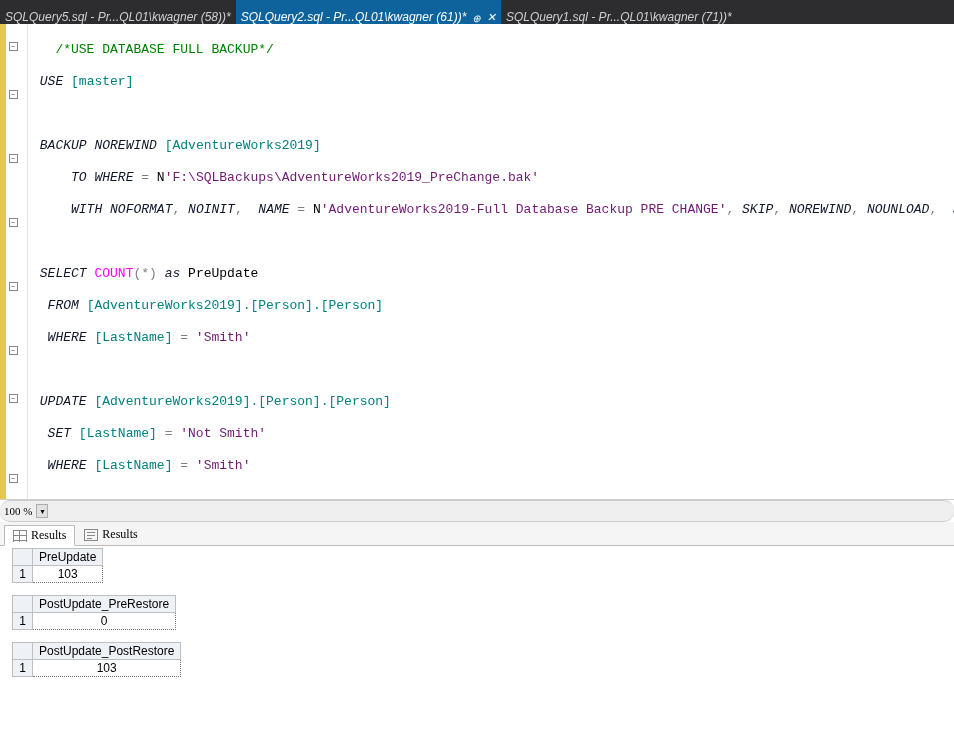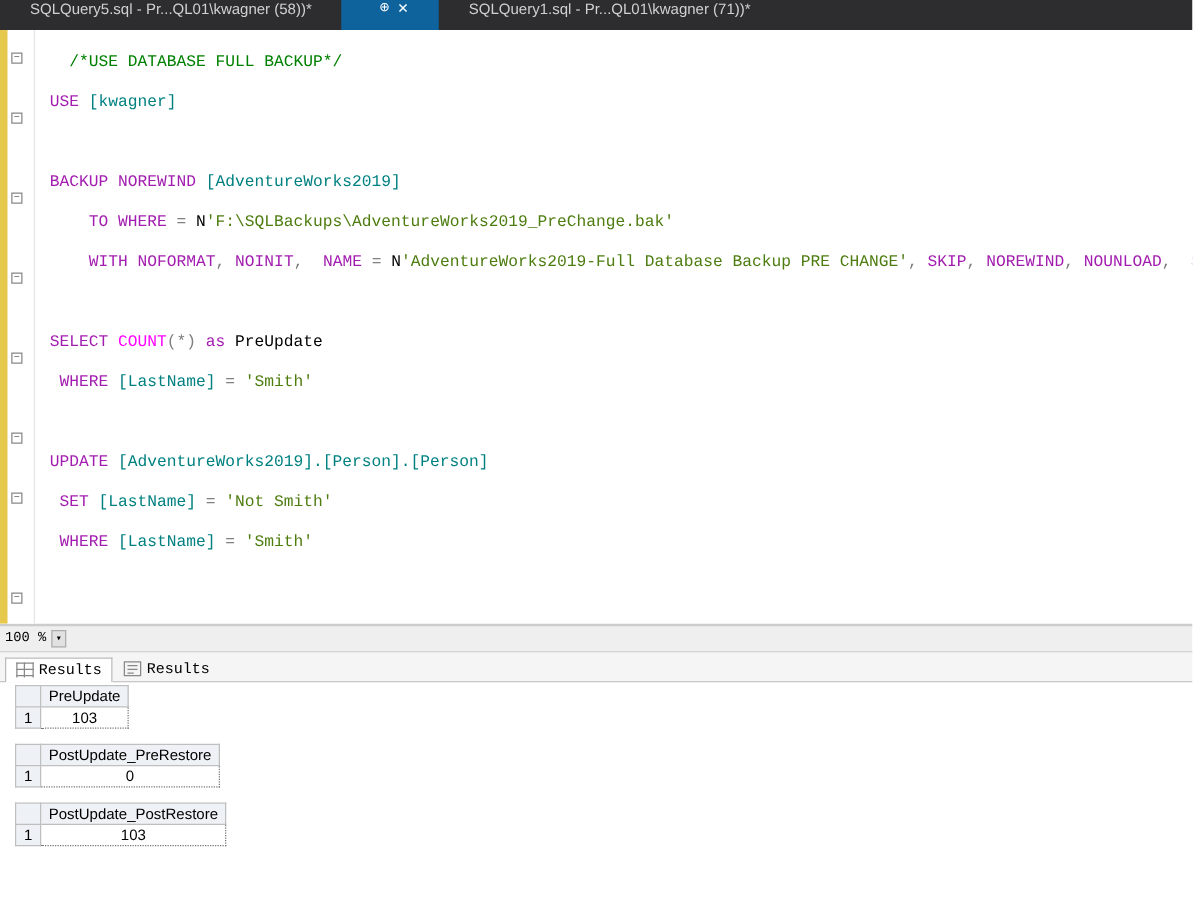--- a/index.html
+++ b/index.html
@@ -1,43 +1,43 @@
 <!DOCTYPE html>
 <html><head>
 <meta charset="utf-8">
 <style>
   * { box-sizing: border-box; margin: 0; padding: 0; }
   body { font-family: Consolas, 'Courier New', monospace; font-size: 12px; background: #fff; color: #000; width: 954px; height: 731px; overflow: hidden; display: flex; flex-direction: column; }
   
   .tabbar { background: #2d2d30; height: 24px; display: flex; align-items: stretch; font-family: 'Segoe UI', Tahoma, sans-serif; font-size: 12px; }
-  .tab { padding: 0 24px; display: flex; align-items: flex-start; color: #d0d0d0; cursor: pointer; white-space: nowrap; }
+  .tab { padding: 0 5px; display: flex; align-items: flex-end; color: #d0d0d0; cursor: pointer; white-space: nowrap; font-style: italic; }
   .tab.active { background: #0e639c; color: #fff; }
   .tab .pin { margin-left: 6px; font-size: 10px; }
   .tab .close { margin-left: 6px; font-size: 11px; }
   
   .editor { flex: 0 0 auto; display: flex; background: #fff; height: 476px; border-bottom: 1px solid #ccc; overflow: hidden; }
   .gutter { width: 28px; background: #fff; border-right: 1px solid #e6e6e6; display: flex; }
   .gutter-bar { width: 6px; background: #e6c84c; }
   .gutter-fold { flex: 1; position: relative; }
   .fold { position: absolute; left: 3px; width: 9px; height: 9px; border: 1px solid #888; background: #fff; font-size: 8px; line-height: 7px; text-align: center; color: #555; cursor: pointer; }
   .code { flex: 1; padding: 2px 0 2px 4px; white-space: pre; font-size: 13px; line-height: 16px; overflow: hidden; }
   .ln { height: 16px; }
   
-  .c-blue  { color: #a21caf; }
+  .c-blue  { color: #0f172a; font-style: italic; }
   .c-green { color: #008000; }
-  .c-red   { color: #4d7c0f; }
+  .c-red   { color: #701a75; }
   .c-mag   { color: #ff00ff; }
   .c-teal  { color: #008080; }
   .c-gray  { color: #808080; }
   .c-black { color: #000; }
   
-  .zoombar { height: 22px; background: #efefef; border-top: 1px solid #ccc; border-bottom: 1px solid #ccc; display: flex; align-items: center; font-family: Liberation Mono, monospace; font-size: 11px; padding: 0 4px; gap: 4px; }
+  .zoombar { height: 22px; background: #efefef; border-top: 1px solid #ccc; border-bottom: 1px solid #ccc; display: flex; align-items: center; font-family: Liberation Serif, serif; font-size: 11px; padding: 0 4px; gap: 4px; border-radius: 10px; }
   .zoombar .dd { width: 12px; height: 14px; border: 1px solid #adadad; background: #e1e1e1; display: flex; align-items: center; justify-content: center; font-size: 8px; cursor: pointer; }
   
-  .result-tabs { height: 24px; display: flex; align-items: flex-end; padding: 2px 4px 0 4px; gap: 0; font-family: Liberation Mono, monospace; font-size: 12px; background: #f5f5f5; border-bottom: 1px solid #bbb; }
+  .result-tabs { height: 24px; display: flex; align-items: flex-end; padding: 2px 4px 0 4px; gap: 0; font-family: Liberation Serif, serif; font-size: 12px; background: #f5f5f5; border-bottom: 1px solid #bbb; }
   .rtab { padding: 2px 8px; border: 1px solid transparent; display: flex; align-items: center; gap: 4px; cursor: pointer; }
   .rtab.active { background: #fff; border: 1px solid #bbb; border-bottom: 1px solid #fff; margin-bottom: -1px; }
   .rtab .ricon { width: 14px; height: 12px; display: inline-block; }
   .ricon.grid { background: linear-gradient(#888,#888) 0 0/100% 1px no-repeat, linear-gradient(#888,#888) 0 5px/100% 1px no-repeat, linear-gradient(#888,#888) 0 10px/100% 1px no-repeat, linear-gradient(#888,#888) 0 0/1px 100% no-repeat, linear-gradient(#888,#888) 6px 0/1px 100% no-repeat, linear-gradient(#888,#888) 13px 0/1px 100% no-repeat; }
   .ricon.msg { border: 1px solid #888; background: linear-gradient(#888,#888) 2px 2px/8px 1px no-repeat, linear-gradient(#888,#888) 2px 5px/8px 1px no-repeat, linear-gradient(#888,#888) 2px 8px/5px 1px no-repeat; }
   
   .results-area { flex: 1; background: #fff; overflow: auto; padding: 2px 2px 2px 12px; }
   .grid-block { margin-bottom: 12px; }
   table.grid { border-collapse: collapse; font-family: 'Segoe UI', Tahoma, sans-serif; font-size: 12px; }
   table.grid th, table.grid td { border: 1px solid #bfbfbf; padding: 1px 6px; text-align: left; background: #fff; }
@@ -47,20 +47,21 @@
   table.grid th.corner { background: #eef1f5; width: 20px; }
 </style>
 </head>
 <body>
 
 <div class="tabbar">
   <div class="tab">
       <span>SQLQuery5.sql - Pr...QL01\kwagner (58))*</span>
     </div>
   <div class="tab active">
+    <span>SQLQuery2.sql - Pr...QL01\kwagner (61))*</span>
     <span class="pin">⊕</span>
     <span class="close">✕</span>
   </div>
   <div class="tab">
       <span>SQLQuery1.sql - Pr...QL01\kwagner (71))*</span>
     </div>
 </div>
 
 <div class="editor">
   <div class="gutter">
@@ -71,27 +72,28 @@
       <div class="fold" style="top:130px">−</div>
       <div class="fold" style="top:194px">−</div>
       <div class="fold" style="top:258px">−</div>
       <div class="fold" style="top:322px">−</div>
       <div class="fold" style="top:370px">−</div>
       <div class="fold" style="top:450px">−</div>
     </div>
   </div>
   <div class="code">
 <div class="ln">   <span class="c-green">/*USE DATABASE FULL BACKUP*/</span></div>
-<div class="ln"> <span class="c-blue">USE</span> <span class="c-teal">[kwagner]</span></div>
+<div class="ln"> <span class="c-blue">USE</span> <span class="c-teal">[master]</span></div>
 <div class="ln"></div>
 <div class="ln"> <span class="c-blue">BACKUP</span> <span class="c-blue">NOREWIND</span> <span class="c-teal">[AdventureWorks2019]</span></div>
 <div class="ln">     <span class="c-blue">TO</span> <span class="c-blue">WHERE</span><span class="c-gray"> = </span><span class="c-black">N</span><span class="c-red">'F:\SQLBackups\AdventureWorks2019_PreChange.bak'</span></div>
 <div class="ln">     <span class="c-blue">WITH</span> <span class="c-blue">NOFORMAT</span><span class="c-gray">,</span> <span class="c-blue">NOINIT</span><span class="c-gray">,</span>  <span class="c-blue">NAME</span><span class="c-gray"> = </span><span class="c-black">N</span><span class="c-red">'AdventureWorks2019-Full Database Backup PRE CHANGE'</span><span class="c-gray">,</span> <span class="c-blue">SKIP</span><span class="c-gray">,</span> <span class="c-blue">NOREWIND</span><span class="c-gray">,</span> <span class="c-blue">NOUNLOAD</span><span class="c-gray">,</span>  <span class="c-blue">STATS</span><span class="c-gray"> = </span><span class="c-black">10</span></div>
 <div class="ln"></div>
 <div class="ln"> <span class="c-blue">SELECT</span> <span class="c-mag">COUNT</span><span class="c-gray">(*)</span><span class="c-blue"> as </span><span class="c-black">PreUpdate</span></div>
+<div class="ln">  <span class="c-blue">FROM</span> <span class="c-teal">[AdventureWorks2019].[Person].[Person]</span></div>
 <div class="ln">  <span class="c-blue">WHERE</span> <span class="c-teal">[LastName]</span><span class="c-gray"> = </span><span class="c-red">'Smith'</span></div>
 <div class="ln"></div>
 <div class="ln"> <span class="c-blue">UPDATE</span> <span class="c-teal">[AdventureWorks2019].[Person].[Person]</span></div>
 <div class="ln">  <span class="c-blue">SET</span> <span class="c-teal">[LastName]</span><span class="c-gray"> = </span><span class="c-red">'Not Smith'</span></div>
 <div class="ln">  <span class="c-blue">WHERE</span> <span class="c-teal">[LastName]</span><span class="c-gray"> = </span><span class="c-red">'Smith'</span></div>
 <div class="ln"></div>
 
 
 
 

